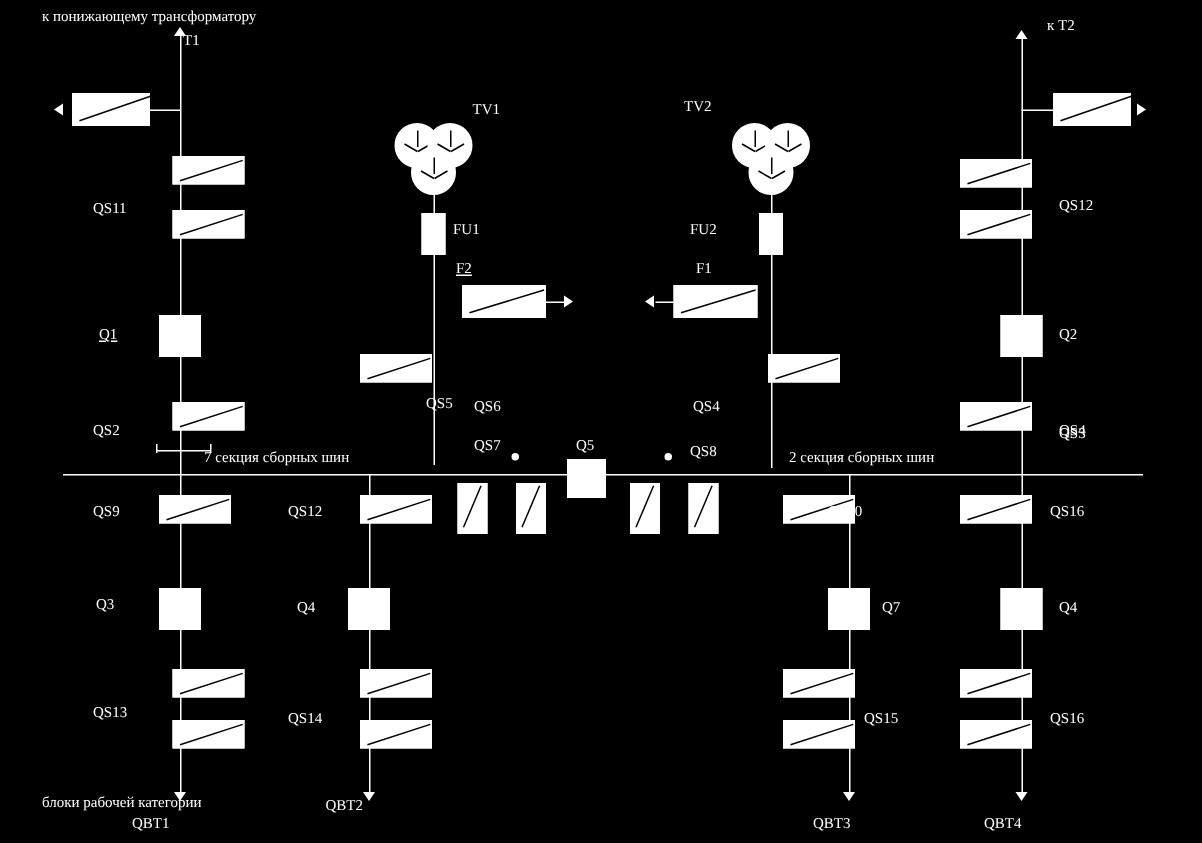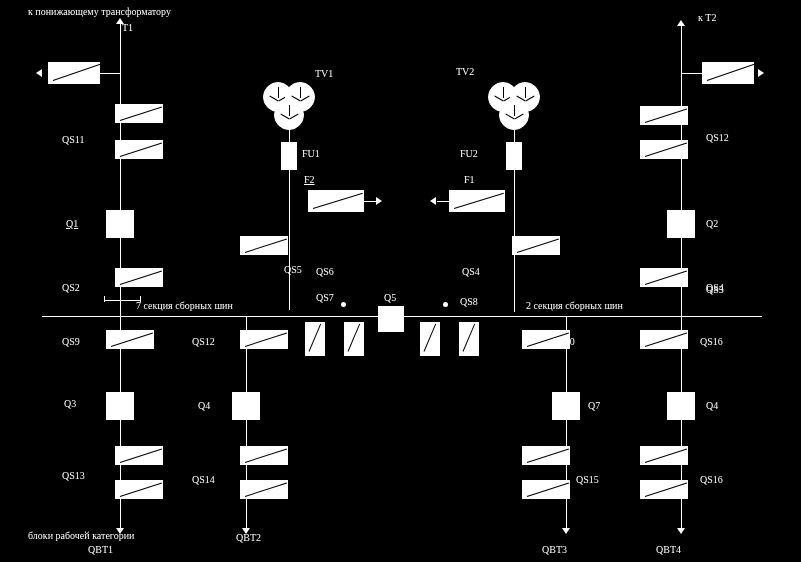--- a/index.html
+++ b/index.html
@@ -296,21 +296,21 @@
   <div class="lbl" style="left:192px; top:336px;">QS12</div>
   <div class="breaker" style="left:232px; top:392px; width:28px; height:28px;"></div>
   <div class="lbl" style="left:198px; top:400px;">Q4</div>
   <div class="swbox" style="left:240px; top:446px; width:48px; height:19px;">
     <div class="blade" style="left:4px; top:15px; width:44px; transform:rotate(-18deg);"></div>
   </div>
   <div class="swbox" style="left:240px; top:480px; width:48px; height:19px;">
     <div class="blade" style="left:4px; top:15px; width:44px; transform:rotate(-18deg);"></div>
   </div>
   <div class="lbl" style="left:192px; top:474px;">QS14</div>
-  <div class="lbl" style="left:236px; top:532px;">QBT2</div>
+  <div class="lbl" style="left:217px; top:532px;">QBT2</div>
 
   <div class="vline" style="left:566px; top:316px; height:214px;"></div>
   <div class="arr-dn" style="left:562px; top:528px;"></div>
   <div class="swbox" style="left:522px; top:330px; width:48px; height:19px;">
     <div class="blade" style="left:4px; top:15px; width:44px; transform:rotate(-18deg);"></div>
   </div>
   <div class="lbl" style="left:552px; top:336px;">QS10</div>
   <div class="breaker" style="left:552px; top:392px; width:28px; height:28px;"></div>
   <div class="lbl" style="left:588px; top:400px;">Q7</div>
   <div class="swbox" style="left:522px; top:446px; width:48px; height:19px;">

